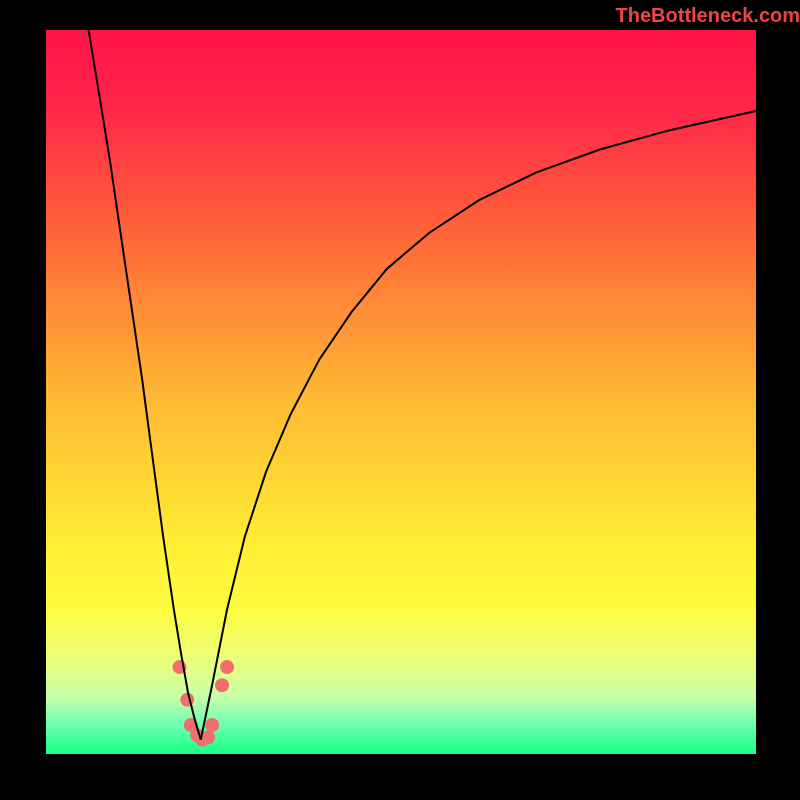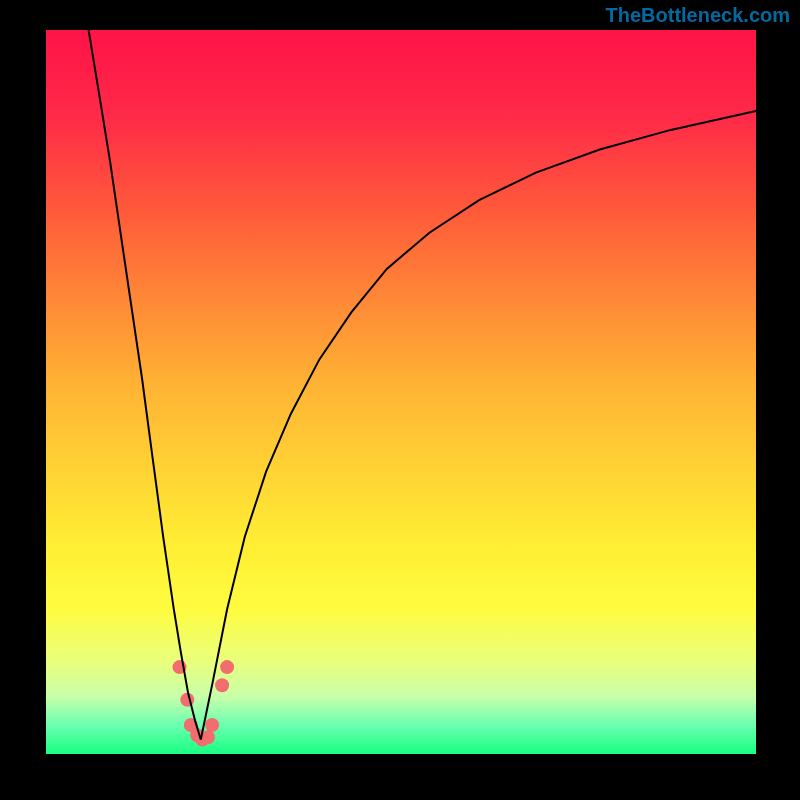--- a/index.html
+++ b/index.html
@@ -11,21 +11,21 @@
 #ff5a3a 25%,
 #ff8b36 38%,
 #ffb634 50%,
 #ffd634 62%,
 #fff034 72%,
 #fffc40 80%,
 #eaff7a 87%,
 #c9ffa9 92%,
 #6cffb0 96%,
 #18ff82 100%)}
-.watermark{position:absolute;top:4px;right:10px;font:600 20px Arial,Helvetica,sans-serif;color:#0369a1}
+.watermark{position:absolute;top:4px;right:0;font:600 20px Arial,Helvetica,sans-serif;color:#ef4444}
 svg{position:absolute;left:46px;top:30px;width:710px;height:724px}
 </style>
 </head>
 <body>
 
 <div class="frame">
   <div class="plot"></div>
   <div class="watermark">TheBottleneck.com</div>
   <svg viewBox="0 0 710 724">
     <g>

